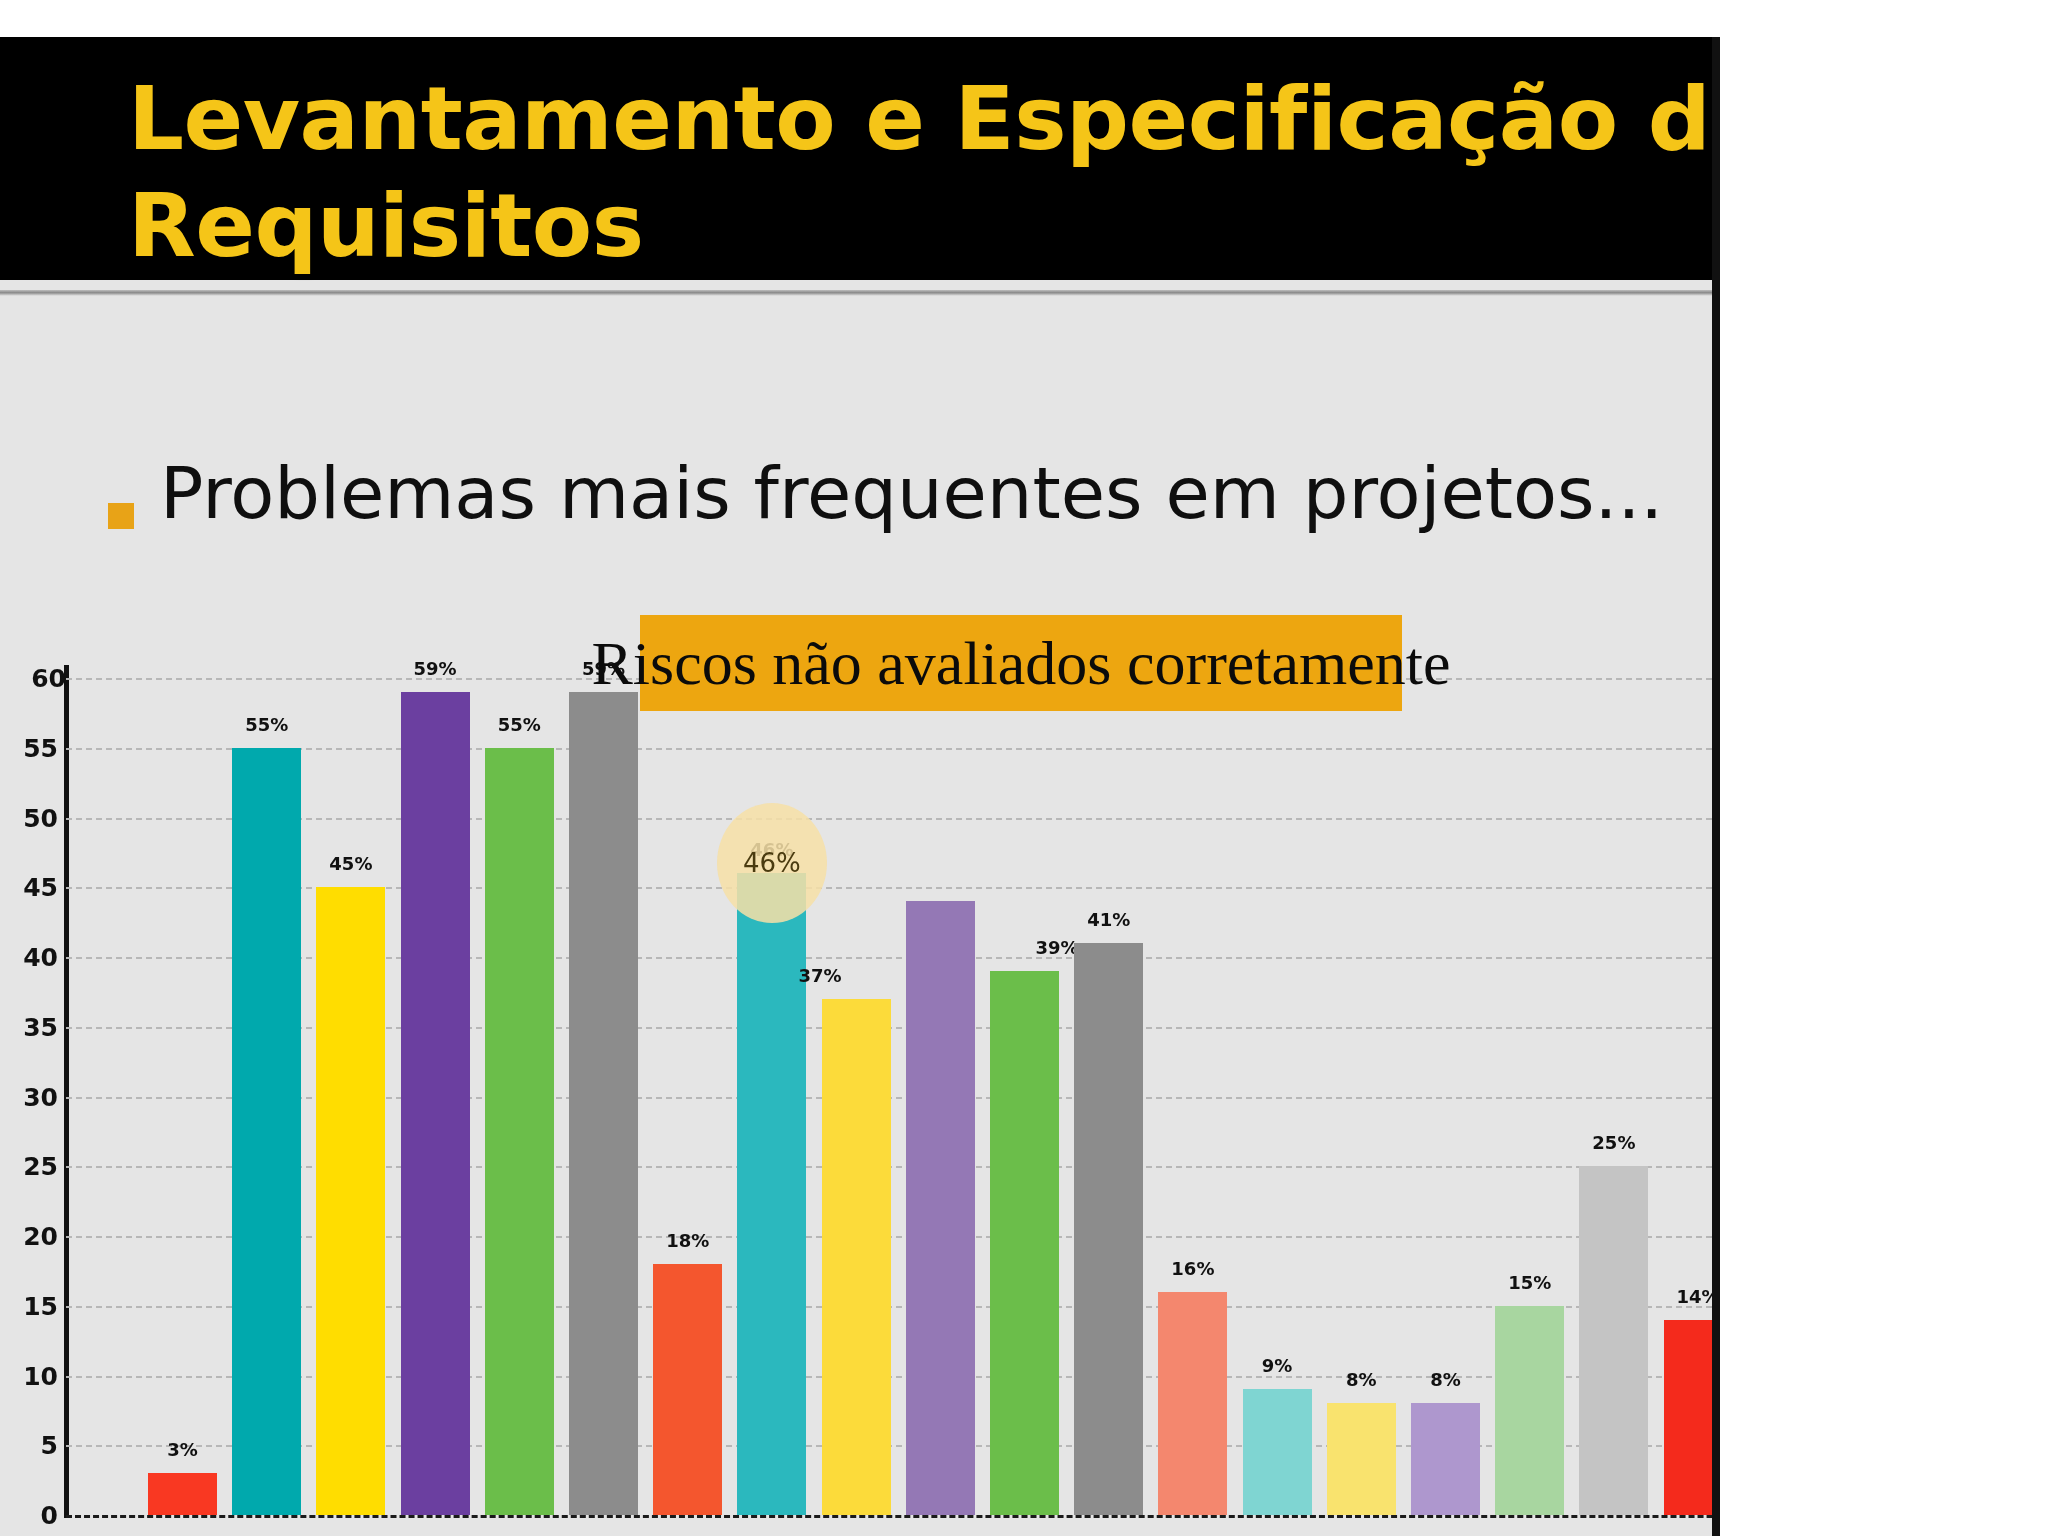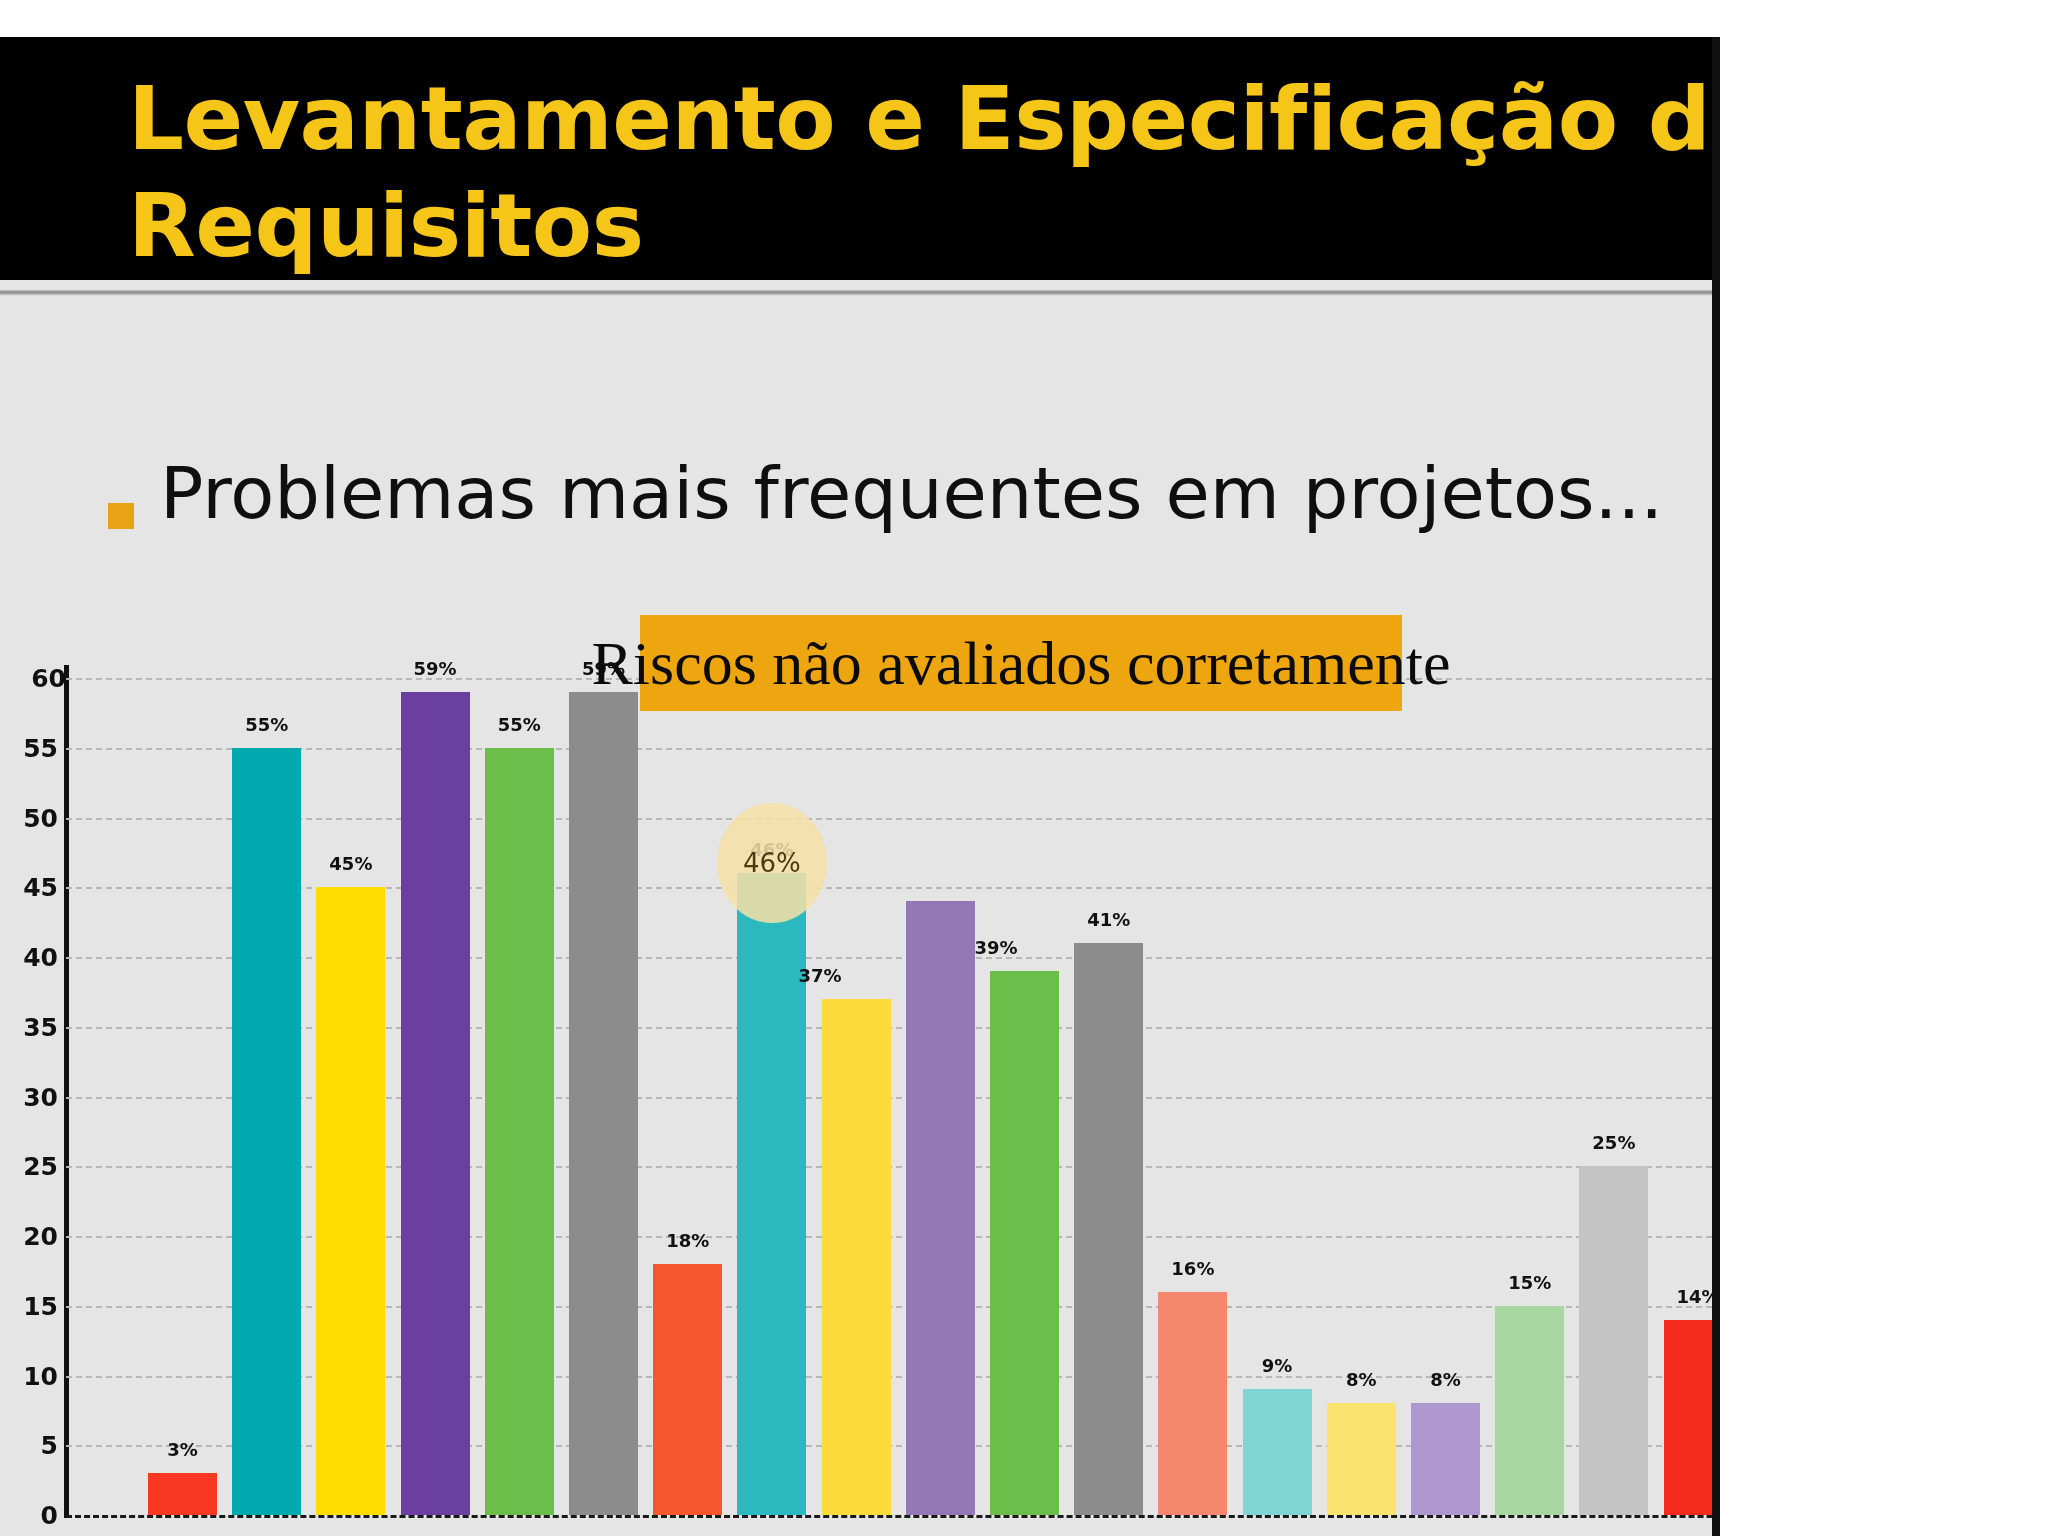--- a/index.html
+++ b/index.html
@@ -226,21 +226,21 @@
           <div class="bar" style="left: 569px; width: 69px; height: 823.05px; bottom: 58px; background: rgb(140, 140, 140);"></div>
           <div class="bar-label" style="left: 603.5px; top: 40.95px;">59%</div>
           <div class="bar" style="left: 653.2px; width: 69px; height: 251.1px; bottom: 58px; background: rgb(244, 86, 46);"></div>
           <div class="bar-label" style="left: 687.7px; top: 612.9px;">18%</div>
           <div class="bar" style="left: 737.4px; width: 69px; height: 641.7px; bottom: 58px; background: rgb(43, 184, 190);"></div>
           <div class="bar-label" style="left: 771.9px; top: 222.3px;">46%</div>
           <div class="bar" style="left: 821.6px; width: 69px; height: 516.15px; bottom: 58px; background: rgb(252, 219, 58);"></div>
           <div class="bar-label" style="left: 820px; top: 347.85px;">37%</div>
           <div class="bar" style="left: 905.8px; width: 69px; height: 613.8px; bottom: 58px; background: rgb(148, 120, 181);"></div>
           <div class="bar" style="left: 990px; width: 69px; height: 544.05px; bottom: 58px; background: rgb(107, 190, 74);"></div>
-          <div class="bar-label" style="left: 996px; top: 319.95px;">39%</div>
+          <div class="bar-label" style="left: 1057px; top: 319.95px;">39%</div>
           <div class="bar" style="left: 1074.2px; width: 69px; height: 571.95px; bottom: 58px; background: rgb(140, 140, 140);"></div>
           <div class="bar-label" style="left: 1108.7px; top: 292.05px;">41%</div>
           <div class="bar" style="left: 1158.4px; width: 69px; height: 223.2px; bottom: 58px; background: rgb(244, 135, 110);"></div>
           <div class="bar-label" style="left: 1192.9px; top: 640.8px;">16%</div>
           <div class="bar" style="left: 1242.6px; width: 69px; height: 125.55px; bottom: 58px; background: rgb(127, 213, 210);"></div>
           <div class="bar-label" style="left: 1277.1px; top: 738.45px;">9%</div>
           <div class="bar" style="left: 1326.8px; width: 69px; height: 111.6px; bottom: 58px; background: rgb(249, 227, 110);"></div>
           <div class="bar-label" style="left: 1361.3px; top: 752.4px;">8%</div>
           <div class="bar" style="left: 1411px; width: 69px; height: 111.6px; bottom: 58px; background: rgb(174, 151, 206);"></div>
           <div class="bar-label" style="left: 1445.5px; top: 752.4px;">8%</div>

